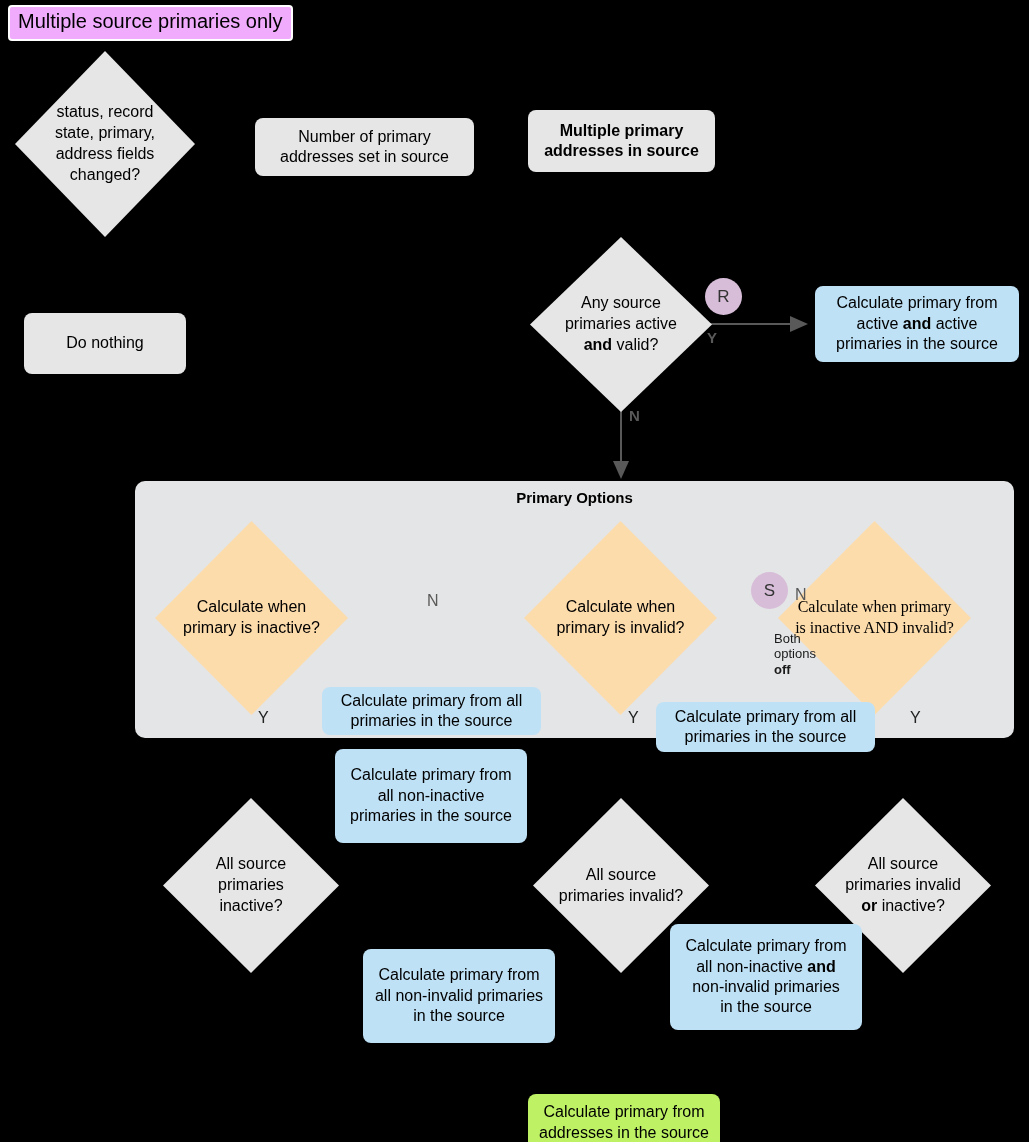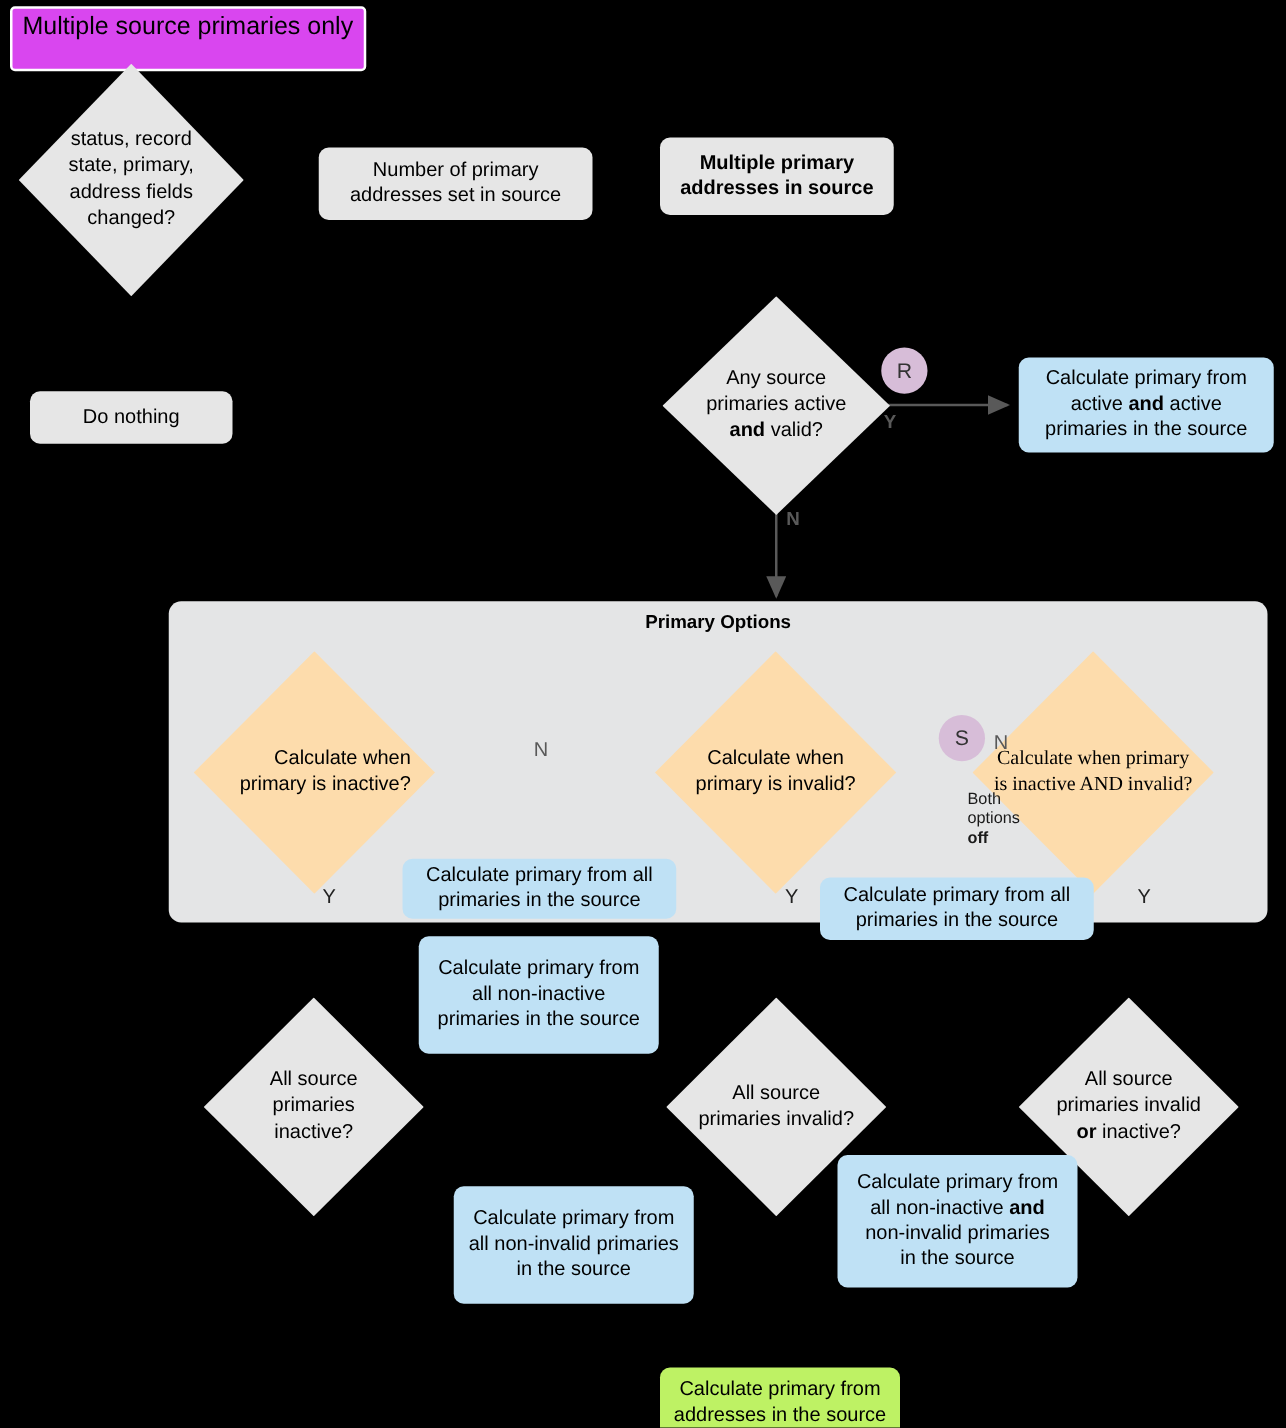--- a/index.html
+++ b/index.html
@@ -26,25 +26,25 @@
     box-sizing: border-box;
     display: flex;
     align-items: center;
     justify-content: center;
     text-align: center;
     line-height: 1.28;
   }
 
   
   .title-badge {
-    background: #d946ef;
+    background: #f0abfc;
     border: 2px solid #ffffff;
     border-radius: 4px;
     font-size: 20px;
-    padding: 2px 8px 20px 8px;
+    padding: 2px 8px 4px 8px;
     white-space: nowrap;
   }
 
   
   .rbox {
     border-radius: 8px;
     font-size: 16px;
     padding: 14px 10px;
   }
   .rbox.grey { background: #E6E6E6; }
@@ -167,21 +167,21 @@
     <svg class="shape" viewBox="0 0 180 186" preserveAspectRatio="none">
       <polygon points="90,0 180,93 90,186 0,93" fill="#E6E6E6"></polygon>
     </svg>
     <div class="dlabel">status, record state, primary, address fields changed?</div>
   </div>
 
   <div class="node rbox grey" style="left:255px; top:118px; width:219px; height:58px;">Number of primary addresses set in source</div>
 
   <div class="node rbox grey" style="left:528px; top:110px; width:187px; height:62px; font-weight:bold;">Multiple primary addresses in source</div>
 
-  <div class="node rbox grey" style="left:24px; top:313px; width:162px; height:42px;">Do nothing</div>
+  <div class="node rbox grey" style="left:24px; top:313px; width:162px; height:61px;">Do nothing</div>
 
   <div class="diamond" style="left:530px; top:237px; width:182px; height:175px;">
     <svg class="shape" viewBox="0 0 182 175" preserveAspectRatio="none">
       <polygon points="91,0 182,87.5 91,175 0,87.5" fill="#E6E6E6"></polygon>
     </svg>
     <div class="dlabel" style="left:9%; width:82%;">
       <span>
         <span>Any source</span><br>
         <span>primaries active</span><br>
         <b>and</b><span> valid?</span>
@@ -204,21 +204,21 @@
   </div>
 
   <div class="group" style="left:135px; top:481px; width:879px; height:257px;">
     <div class="group-title">Primary Options</div>
   </div>
 
   <div class="diamond" style="left:155px; top:521px; width:193px; height:194px;">
     <svg class="shape" viewBox="0 0 193 194" preserveAspectRatio="none">
       <polygon points="96.5,0 193,97 96.5,194 0,97" fill="#FDDCAC"></polygon>
     </svg>
-    <div class="dlabel" style="left:10%; width:80%;text-align:right;">Calculate when primary is inactive?</div>
+    <div class="dlabel" style="left:10%; width:80%;">Calculate when primary is inactive?</div>
   </div>
 
   <div class="diamond" style="left:524px; top:521px; width:193px; height:194px;">
     <svg class="shape" viewBox="0 0 193 194" preserveAspectRatio="none">
       <polygon points="96.5,0 193,97 96.5,194 0,97" fill="#FDDCAC"></polygon>
     </svg>
     <div class="dlabel" style="left:10%; width:80%;">Calculate when primary is invalid?</div>
   </div>
 
   <div class="diamond" style="left:778px; top:521px; width:193px; height:194px;font-family:Liberation Serif, serif;">

